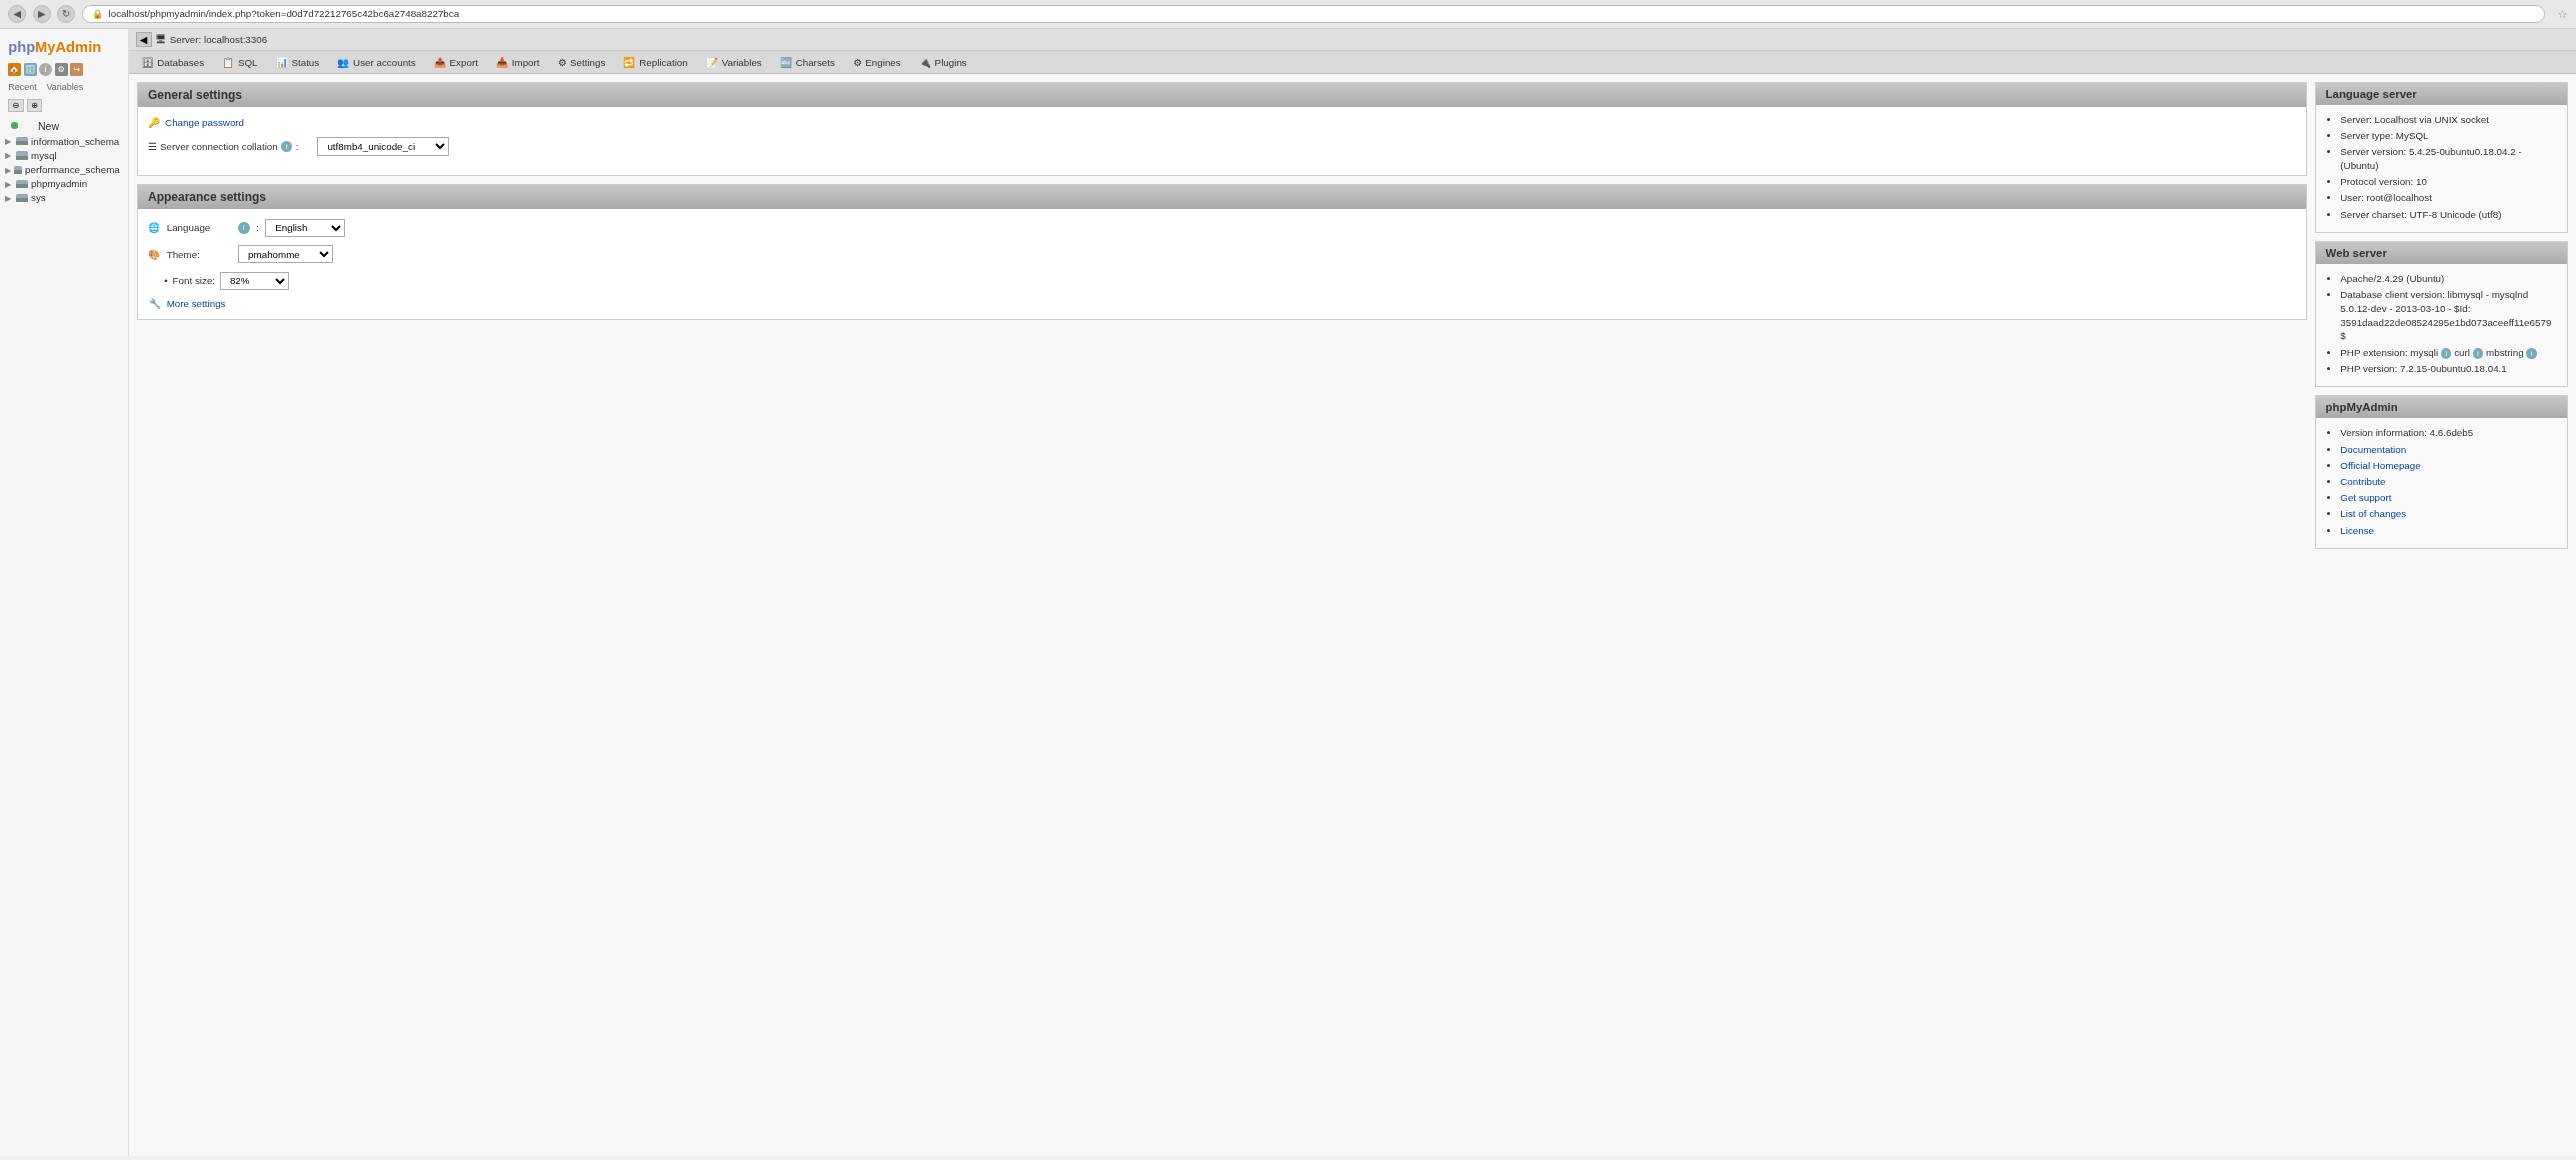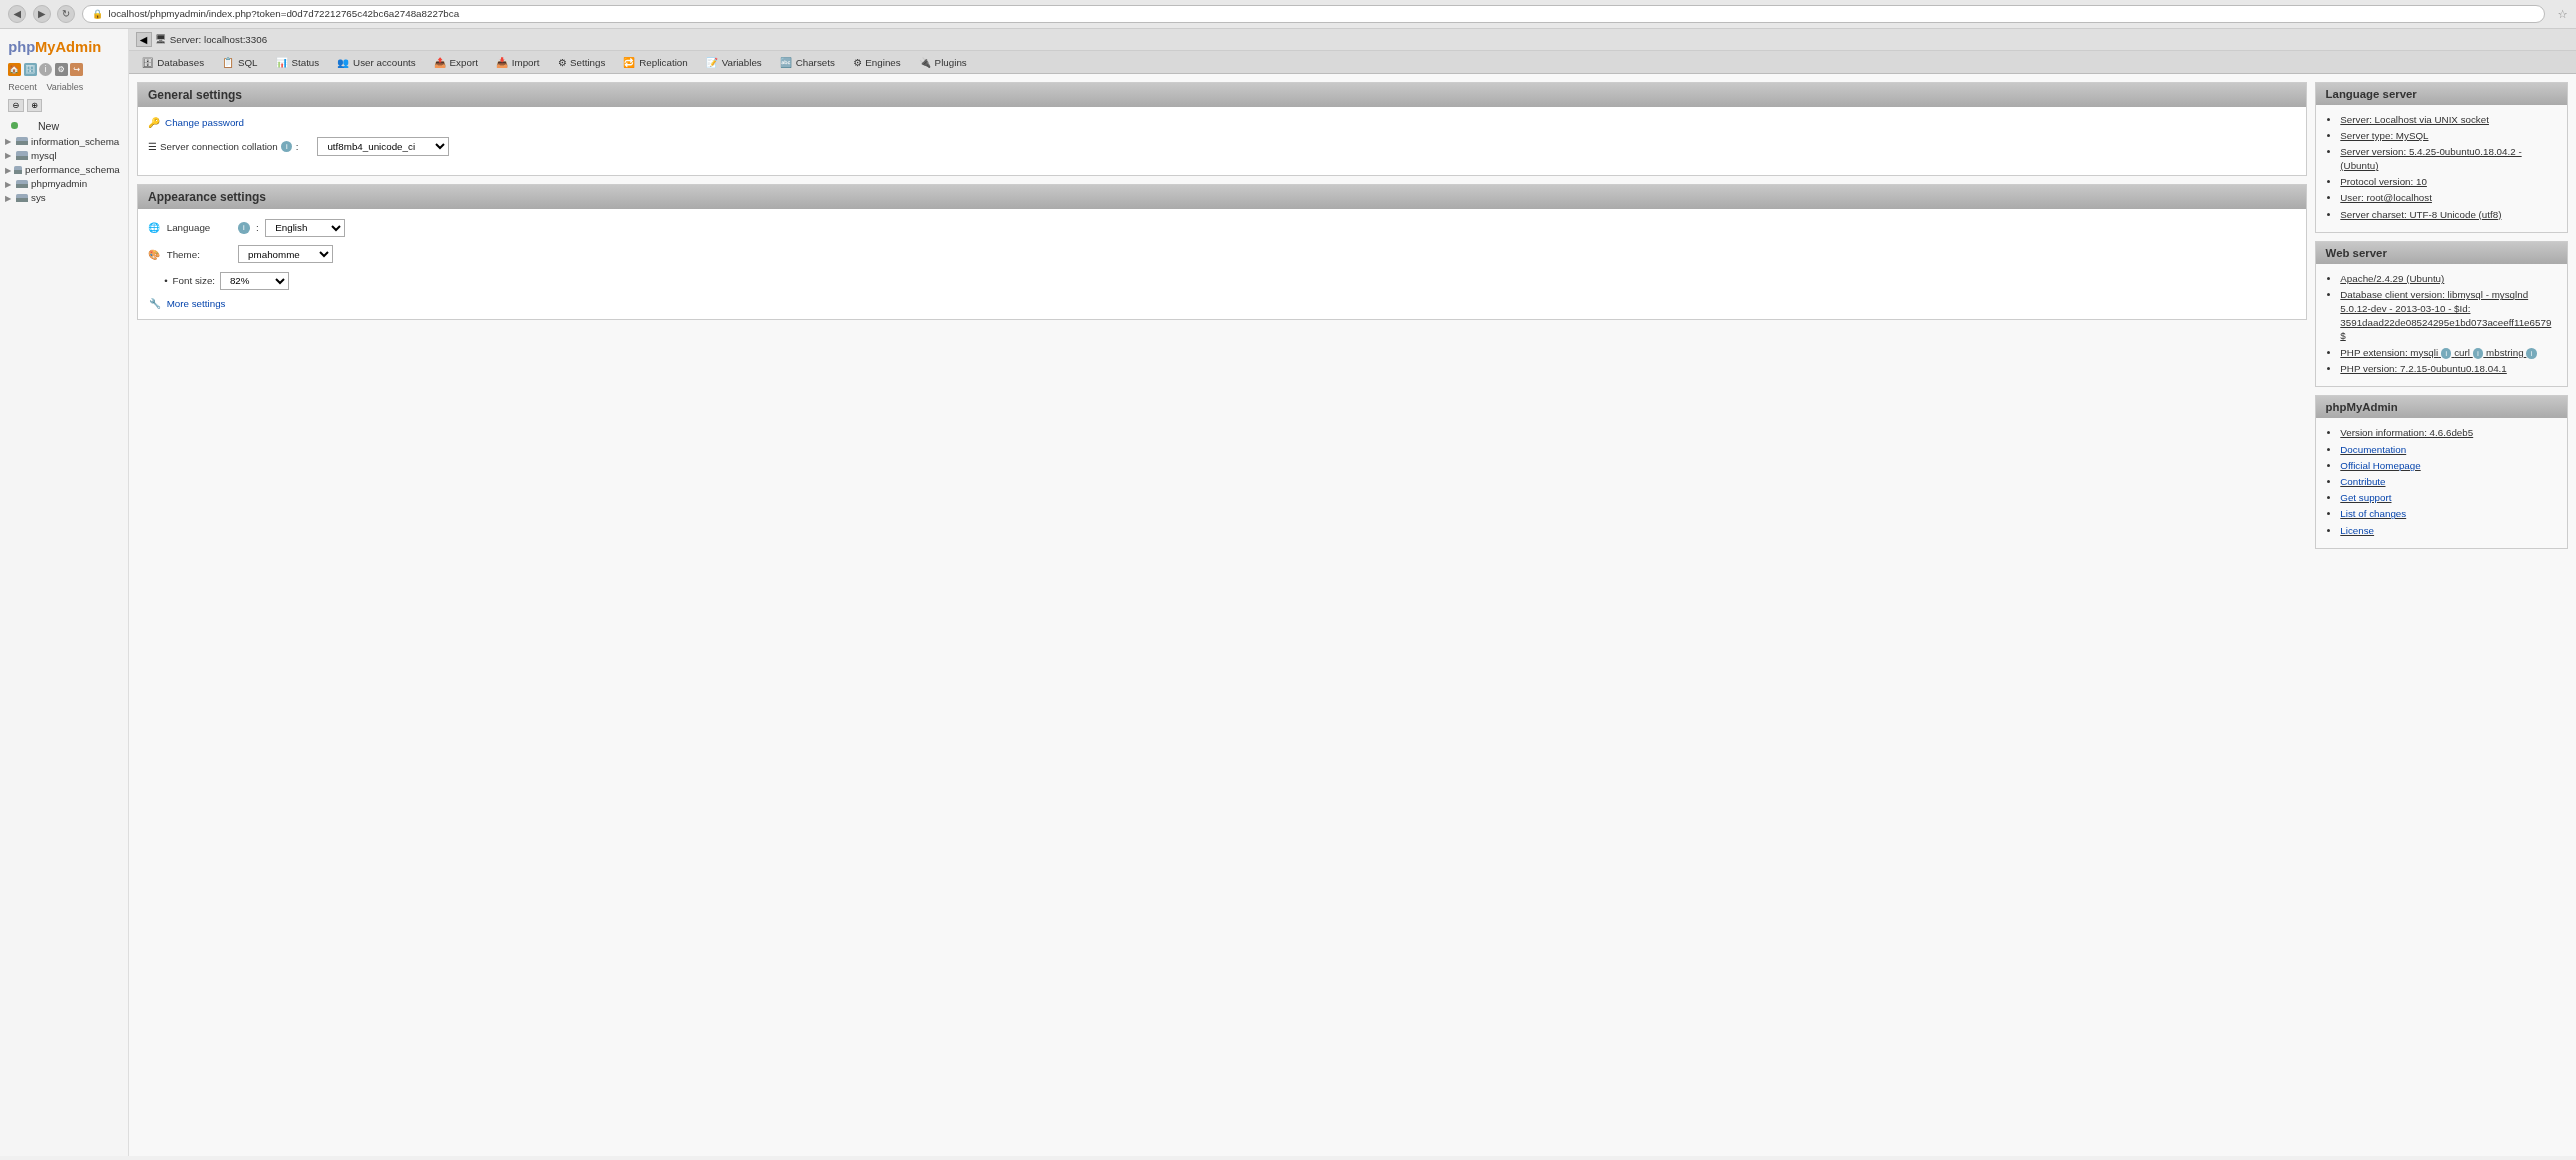--- a/index.html
+++ b/index.html
@@ -246,21 +246,20 @@
       font-weight: bold;
     }
     .info-panel-body {
       background: #f9f9f9;
       padding: 8.2px 9.8px;
       font-size: 9.8px;
     }
     .info-panel-body ul {
       list-style: disc;
       padding-left: 14.7px;
-      text-decoration: underline;
     }
     .info-panel-body li {
       margin-bottom: 2.5px;
       line-height: 1.4;
     }
     .info-link {
       color: #0645ad;
       cursor: pointer;
       text-decoration: none;
     }

